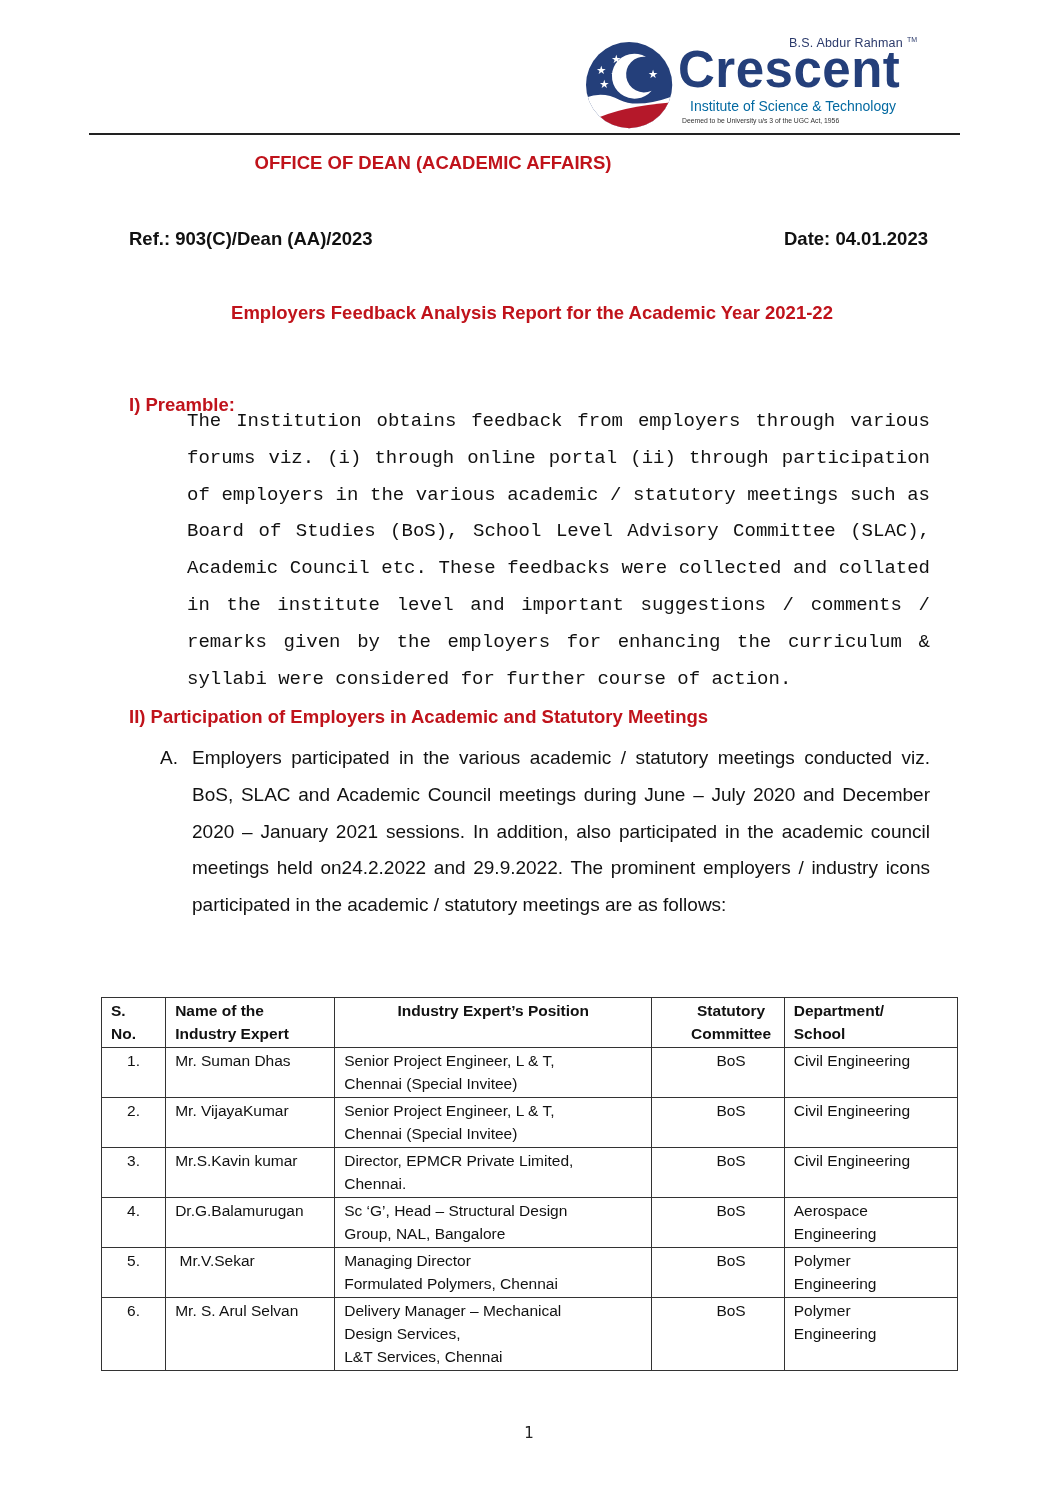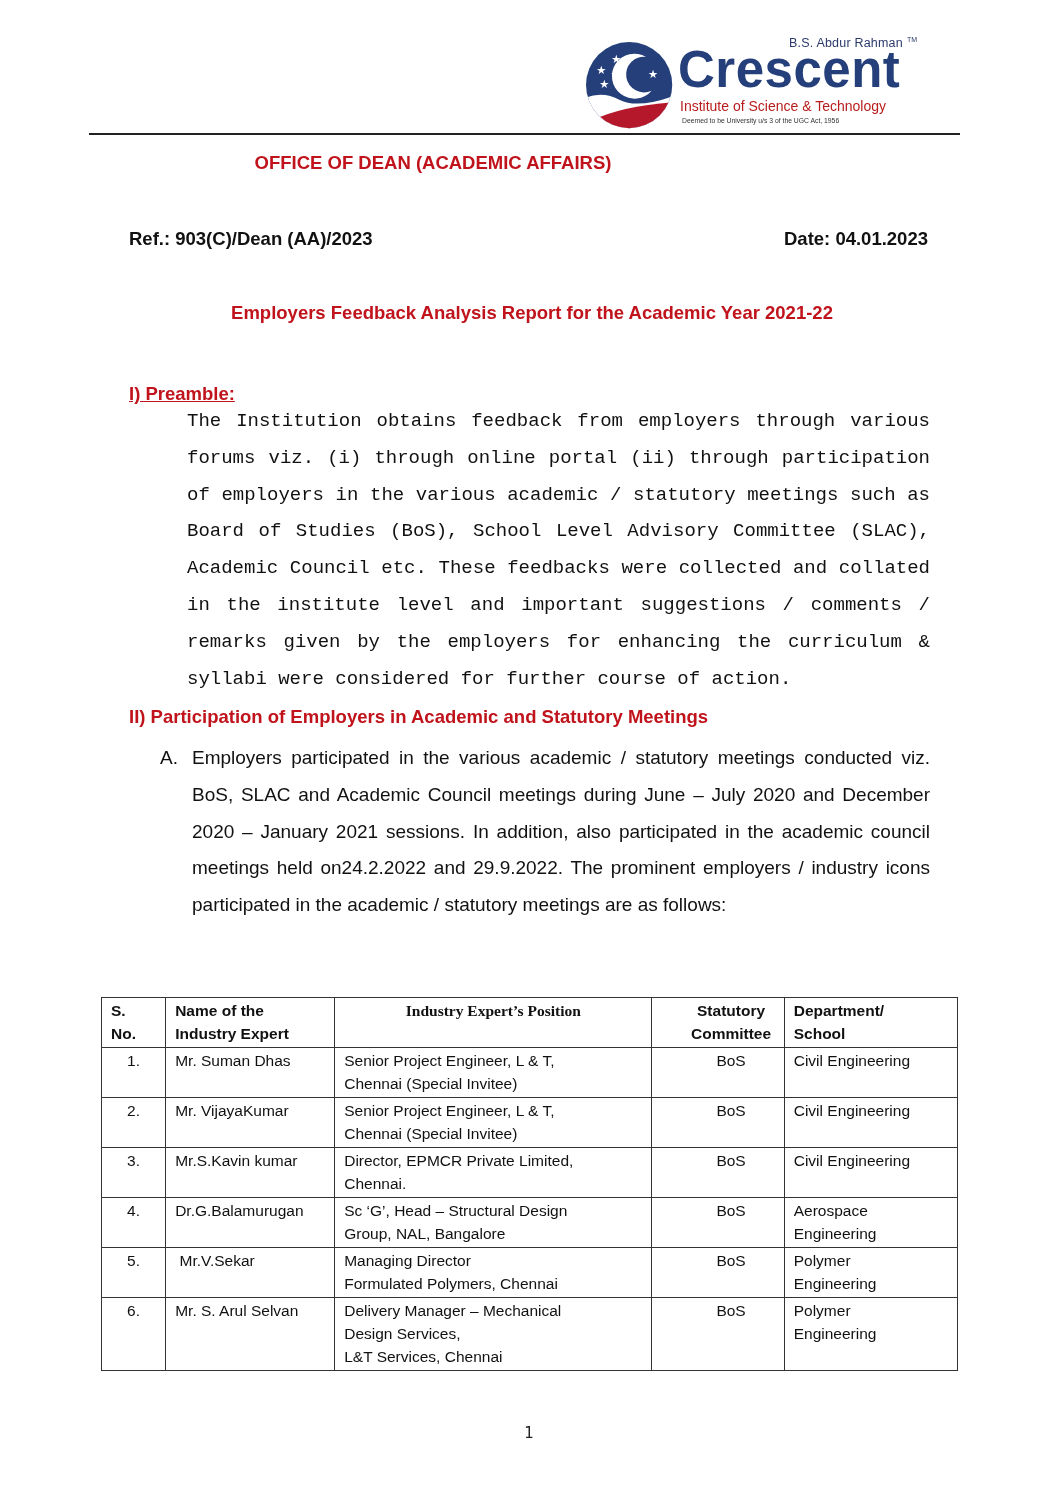--- a/index.html
+++ b/index.html
@@ -2,35 +2,35 @@
 <html><head>
 <meta charset="utf-8">
 <style>
   html, body { margin: 0; padding: 0; background: #ffffff; }
   body { width: 1058px; height: 1497px; position: relative; font-family: "Liberation Sans", sans-serif; color: #111; overflow: hidden; }
   .logo { position: absolute; left: 584px; top: 36px; width: 380px; height: 96px; }
   .logo-emblem { position: absolute; left: 0; top: 4px; width: 94px; height: 90px; }
   .logo-top { position: absolute; left: 205px; top: 0px; font-size: 12.5px; color: #2b3a6b; letter-spacing: 0.2px; }
   .logo-top sup { font-size: 7px; margin-left: 4px; }
   .logo-name { position: absolute; left: 94px; top: 8px; font-size: 51px; font-weight: bold; color: #243f7a; letter-spacing: 0.5px; line-height: 1; }
-  .logo-sub { position: absolute; left: 96px; top: 62px; font-size: 14px; color: #b91c1c; }
+  .logo-sub { position: absolute; left: 106px; top: 62px; font-size: 14px; color: #0369a1; }
   .logo-deemed { position: absolute; left: 98px; top: 81px; font-size: 6.8px; color: #333; }
   .hr { position: absolute; left: 89px; top: 133px; width: 871px; height: 1.5px; background: #222; }
   .office { position: absolute; left: 0; width: 866px; top: 152px; text-align: center; color: #c0131b; font-weight: bold; font-size: 18.5px; }
   .ref { position: absolute; left: 129px; top: 228px; font-weight: bold; font-size: 18.5px; }
   .date { position: absolute; right: 130px; top: 228px; font-weight: bold; font-size: 18.5px; }
   .report-title { position: absolute; left: 0; width: 1064px; top: 302px; text-align: center; color: #c0131b; font-weight: bold; font-size: 18.5px; }
   .sec-head { position: absolute; left: 129px; color: #c0131b; font-weight: bold; font-size: 18.5px; }
   .para { position: absolute; left: 187px; width: 743px; font-size: 19px; line-height: 36.8px; text-align: justify; font-family: Liberation Mono, monospace; }
   .para-a { position: absolute; left: 192px; width: 738px; font-size: 19px; line-height: 36.8px; text-align: justify; }
   .list-marker { position: absolute; left: 160px; top: 740px; font-size: 19px; line-height: 36.8px; }
   table.experts { position: absolute; left: 101px; top: 997px; width: 857px; border-collapse: collapse; font-size: 15.5px; }
   table.experts th, table.experts td { border: 1.2px solid #333; vertical-align: top; padding: 1px 9px 2px 9px; line-height: 23px; text-align: left; }
   table.experts th { font-weight: bold; }
-  table.experts th.c-pos { text-align: center; font-family: Liberation Serif, serif; }
+  table.experts th.c-pos { text-align: center; }
   table.experts th.c-com, table.experts td.c-com { text-align: center; padding-left: 35px; }
   table.experts td.c-no { text-align: center; }
   .col-no { width: 47px; } .col-name { width: 152px; } .col-pos { width: 318px; } .col-com { width: 88px; } .col-dept { width: 160px; }
   .pos-line { display: block; }
   .tight { line-height: 20px; }
   .pagenum { position: absolute; left: 0; width: 1058px; top: 1424px; text-align: center; font-family: "DejaVu Sans", sans-serif; font-size: 15px; color: #222; }
 </style>
 </head>
 <body>
 
@@ -62,21 +62,21 @@
 </div>
 
 <div class="hr"></div>
 
 <div class="office">OFFICE OF DEAN (ACADEMIC AFFAIRS)</div>
 <div class="ref">Ref.:  903(C)/Dean (AA)/2023</div>
 <div class="date">Date: 04.01.2023</div>
 
 <div class="report-title">Employers Feedback Analysis Report for the Academic Year 2021-22</div>
 
-<div class="sec-head" style="top:383px;text-decoration:underline;">I) Preamble:</div>
+<div class="sec-head" style="top:394px;">I) Preamble:</div>
 <div class="para" style="top:403px;">The Institution obtains feedback from employers through various forums viz. (i) through online portal (ii) through participation of employers in the various academic / statutory meetings such as Board of Studies (BoS), School Level Advisory Committee (SLAC), Academic Council etc. These feedbacks were collected and collated in the institute level and important suggestions / comments / remarks given by the employers for enhancing the curriculum &amp; syllabi were considered for further course of action.</div>
 
 <div class="sec-head" style="top:706px;">II) Participation of Employers in Academic and Statutory Meetings</div>
 <div class="list-marker">A.</div>
 <div class="para-a" style="top:740px;">Employers participated in the various academic / statutory meetings conducted viz. BoS, SLAC and Academic Council meetings during June – July 2020 and December 2020 – January 2021 sessions. In addition, also participated in the academic council meetings held on24.2.2022 and 29.9.2022. The prominent employers / industry icons participated in the academic / statutory meetings are as follows:</div>
 
 <table class="experts">
   <thead>
     <tr>
       <th class="col-no">

